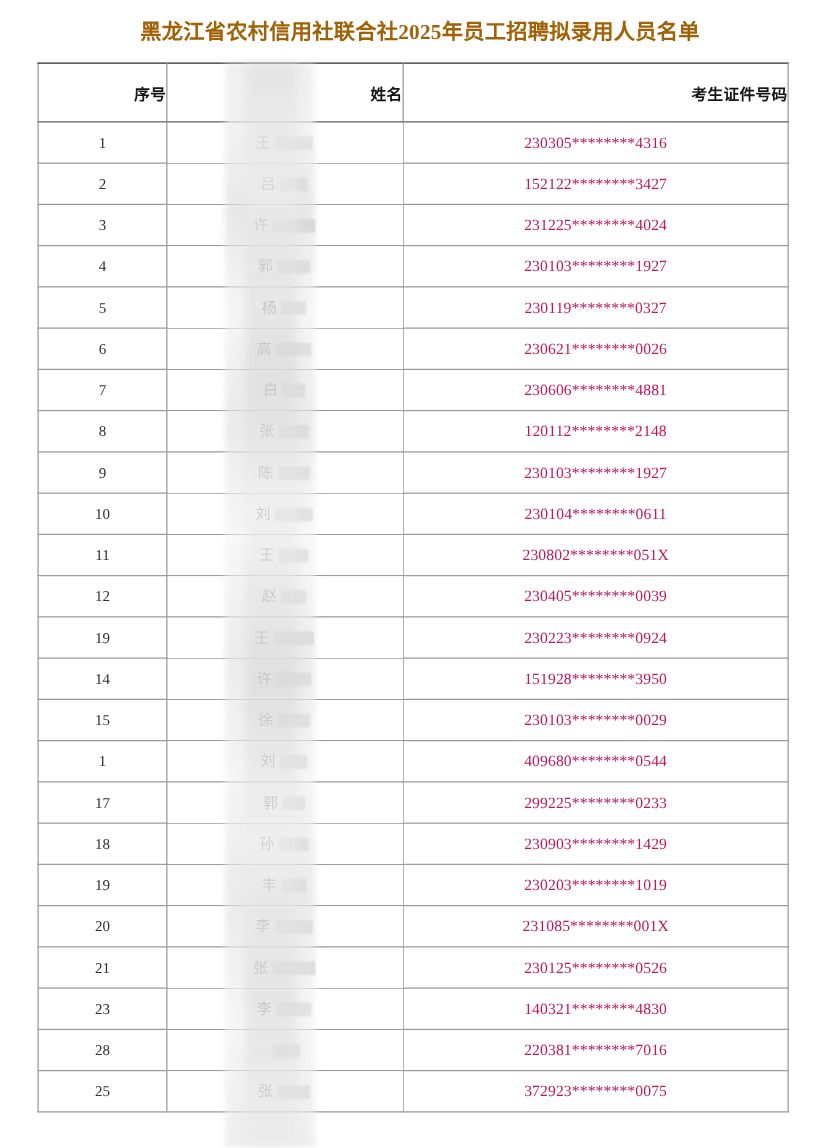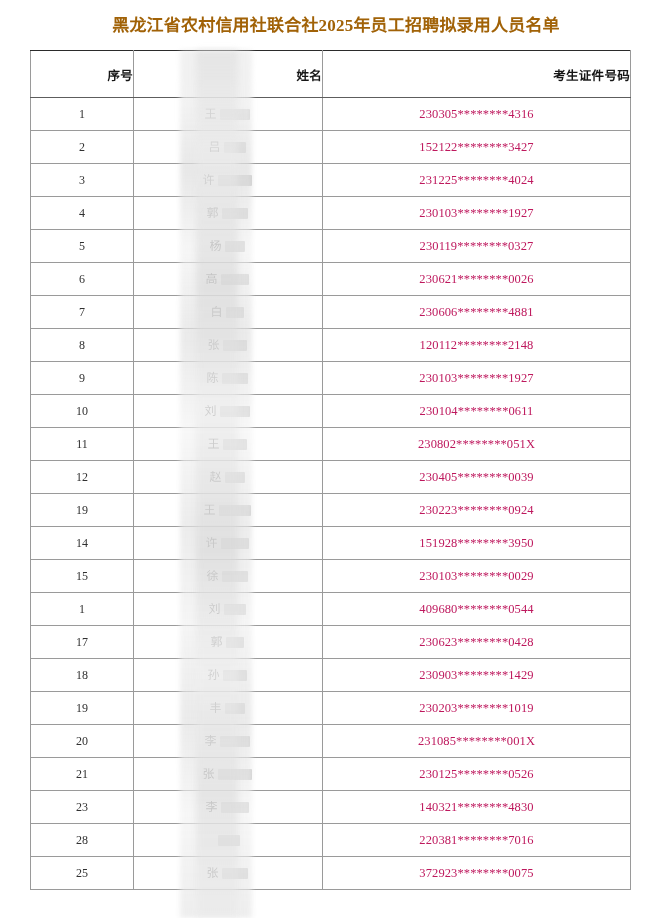--- a/index.html
+++ b/index.html
@@ -358,21 +358,21 @@
             <td class="idnum">409680********0544</td>
           </tr>
           <tr>
             <td class="seq">17</td>
             <td class="name">
               <div class="name-inner">
                 <span class="surname">郭</span>
                 <span class="redaction" style="width: 18px; background: rgb(201, 201, 201);"></span>
               </div>
             </td>
-            <td class="idnum">230623********0428</td>
+            <td class="idnum">299225********0233</td>
           </tr>
           <tr>
             <td class="seq">18</td>
             <td class="name">
               <div class="name-inner">
                 <span class="surname">孙</span>
                 <span class="redaction" style="width: 24px; background: rgb(201, 201, 201);"></span>
               </div>
             </td>
             <td class="idnum">230903********1429</td>

